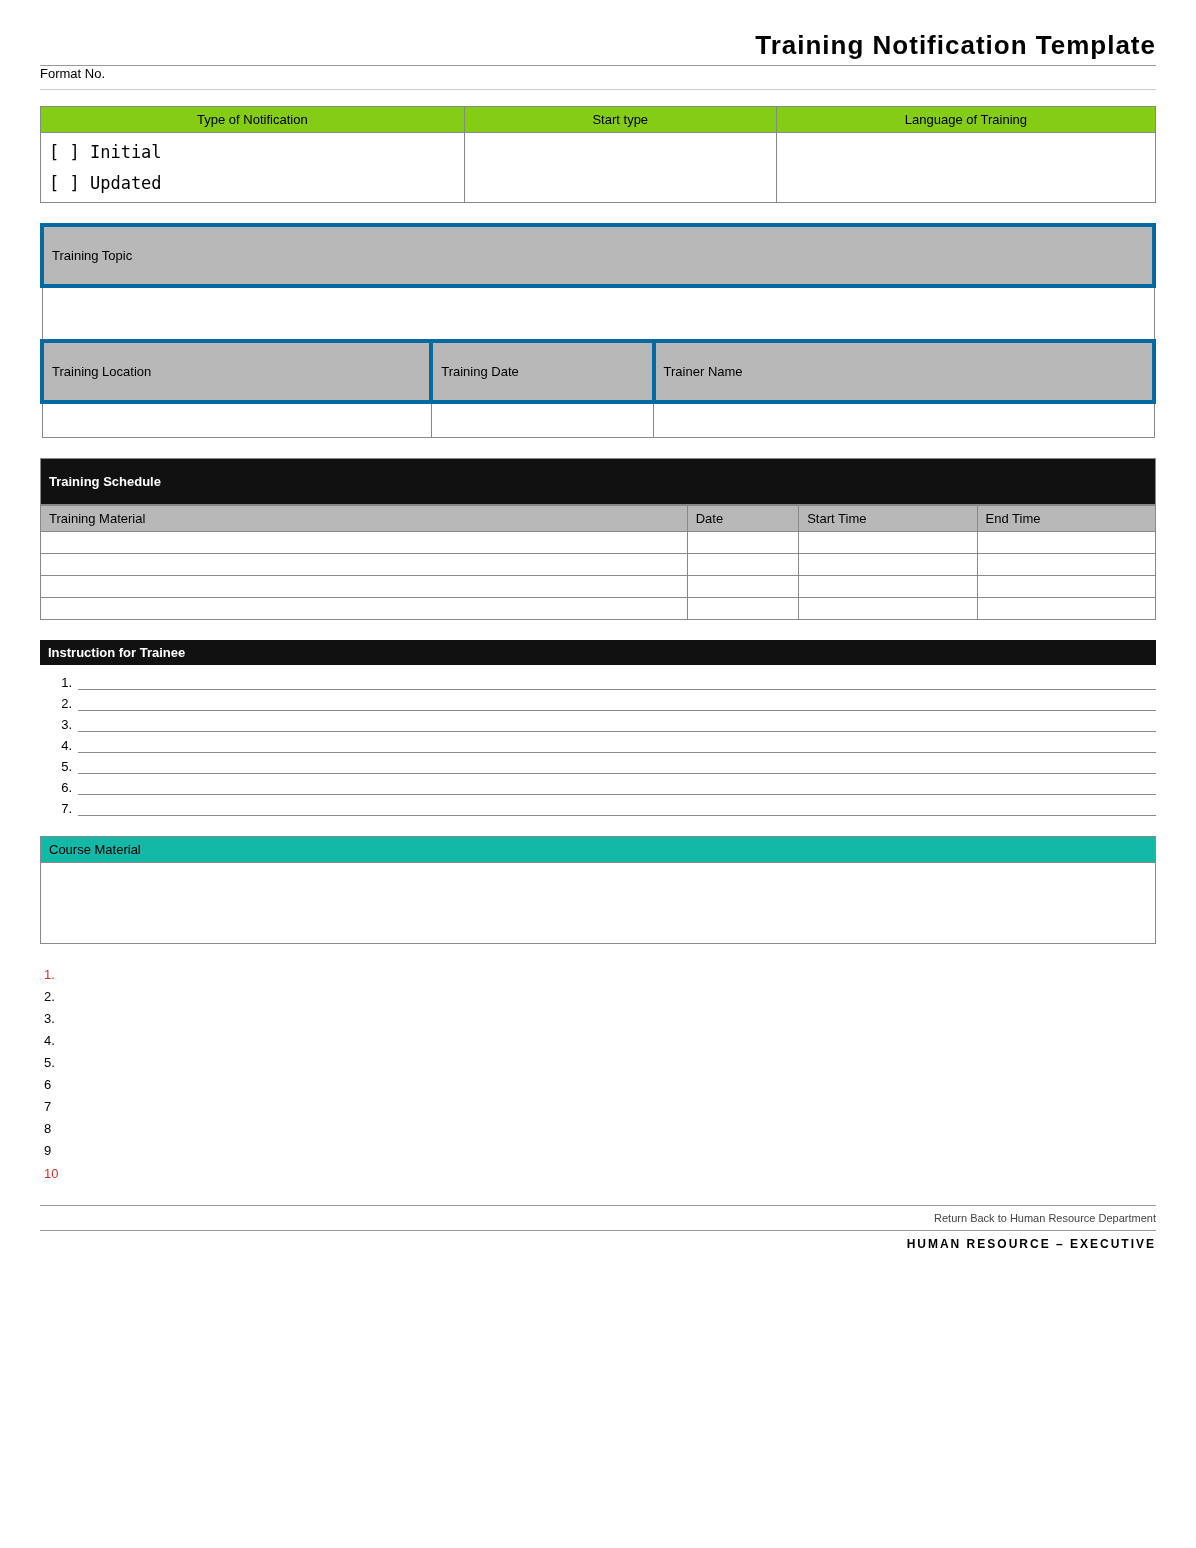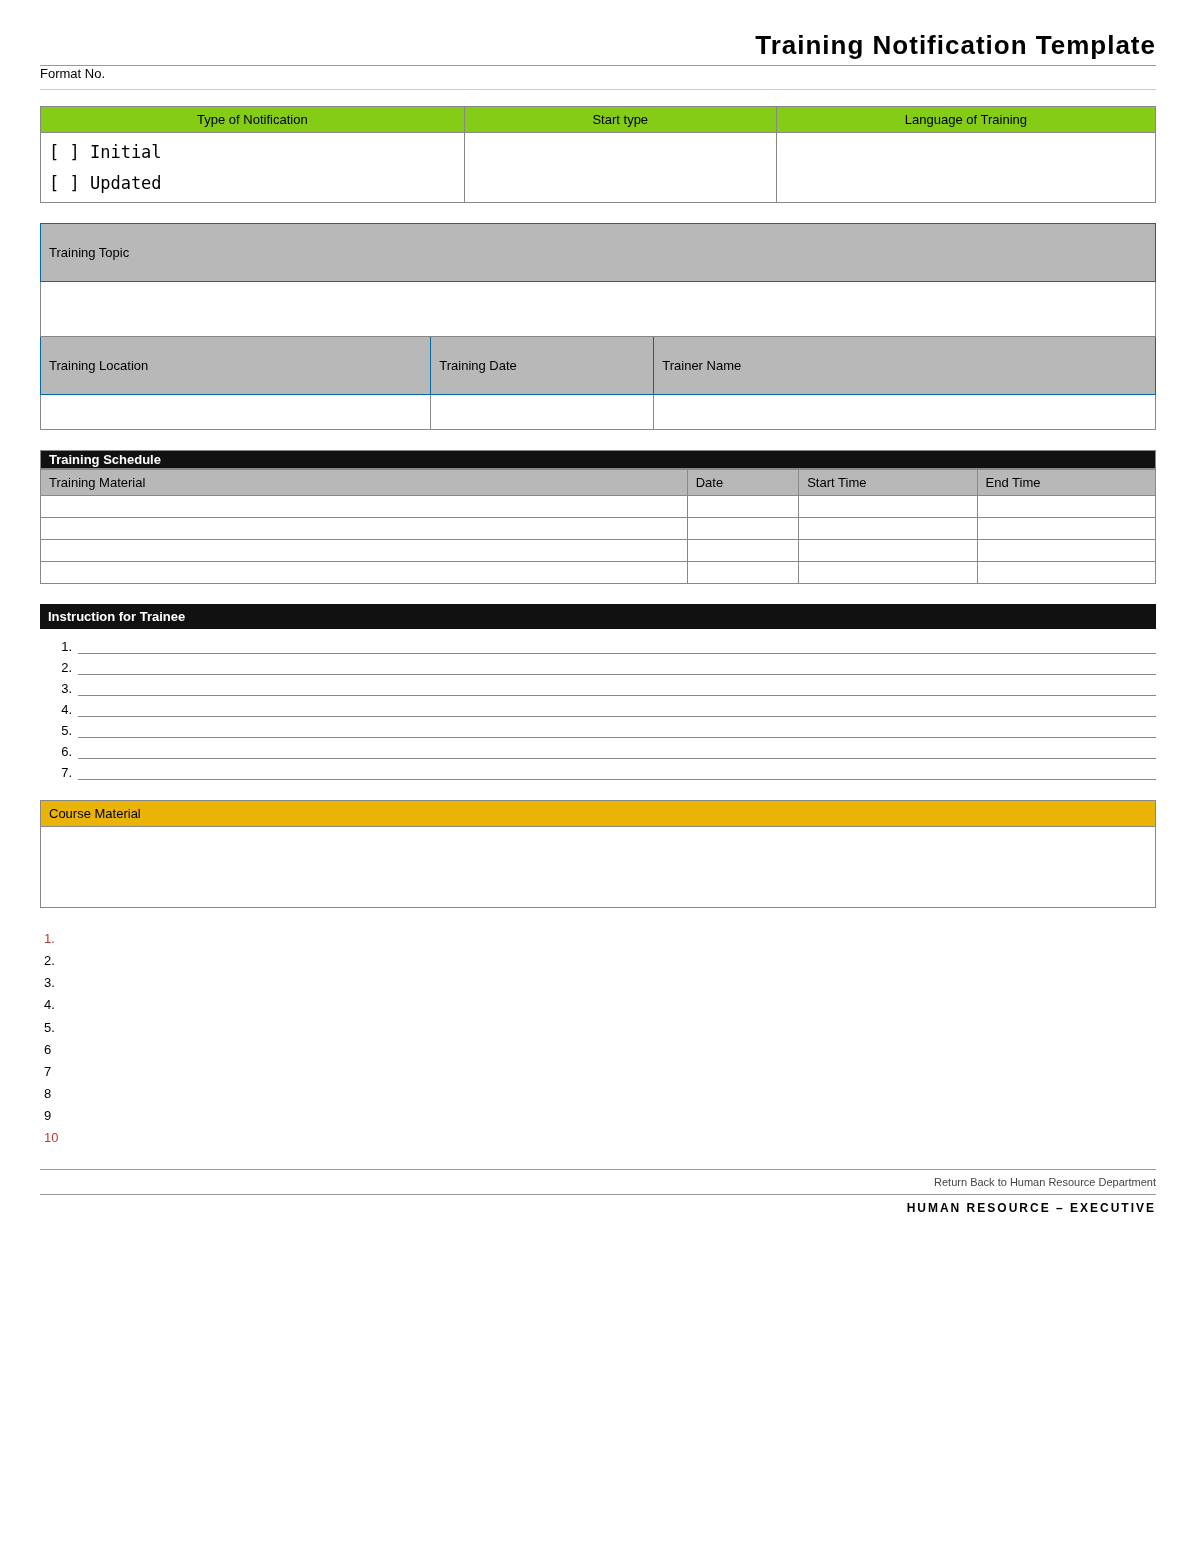--- a/index.html
+++ b/index.html
@@ -61,21 +61,21 @@
     }
 
     
     .main-table {
       width: 100%;
       border-collapse: collapse;
       margin-bottom: 20px;
     }
     .main-table th {
       background: #b8b8b8;
-      border: 1px solid #0369a1;
+      border: 4px solid #0369a1;
       padding: 21px 8px;
       font-size: 13px;
       font-weight: normal;
       text-align: left;
     }
     .main-table td {
       border: 1px solid #888;
       padding: 4px 8px;
       font-size: 13px;
     }
@@ -85,21 +85,21 @@
     }
     .main-table .medium-row td {
       height: 35px;
       vertical-align: top;
     }
 
     
     .schedule-header {
       background: #111;
       color: #fff;
-      padding: 1px 8px;
+      padding: 15px 8px;
       font-size: 13px;
       font-weight: bold;
       border: 1px solid #888;
     }
     .schedule-table {
       width: 100%;
       border-collapse: collapse;
       margin-bottom: 20px;
     }
     .schedule-table th {
@@ -153,21 +153,21 @@
       border-bottom: 1px solid #888;
       height: 14px;
     }
 
     
     .course-material-box {
       border: 1px solid #888;
       margin-bottom: 20px;
     }
     .course-material-header {
-      background: #eab308;
+      background: #14b8a6;
       border-bottom: 1px solid #888;
       padding: 5px 8px;
       font-size: 13px;
     }
     .course-material-body {
       height: 80px;
       padding: 6px 8px;
     }
 
     

